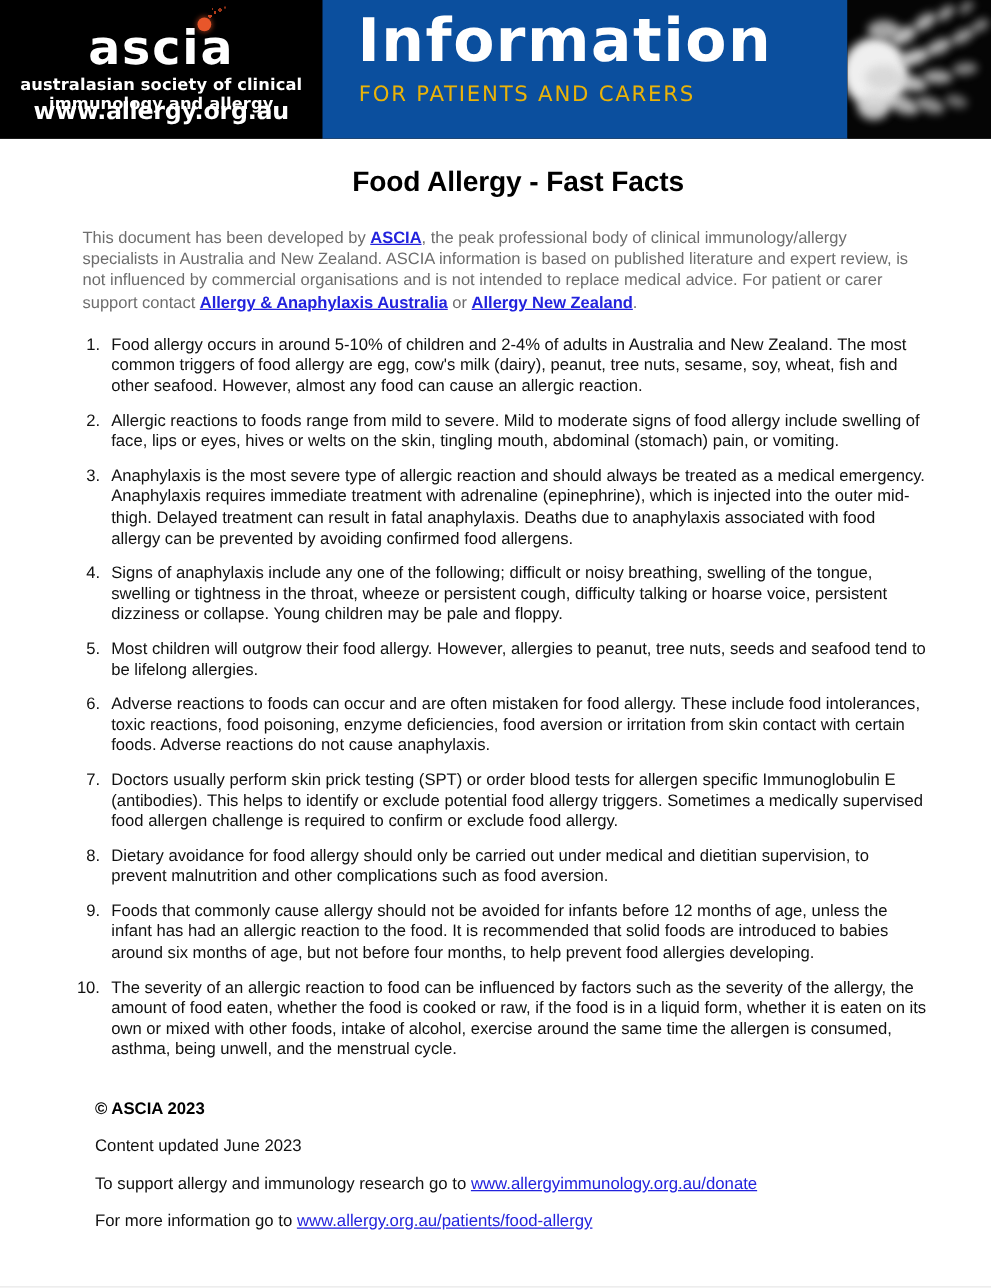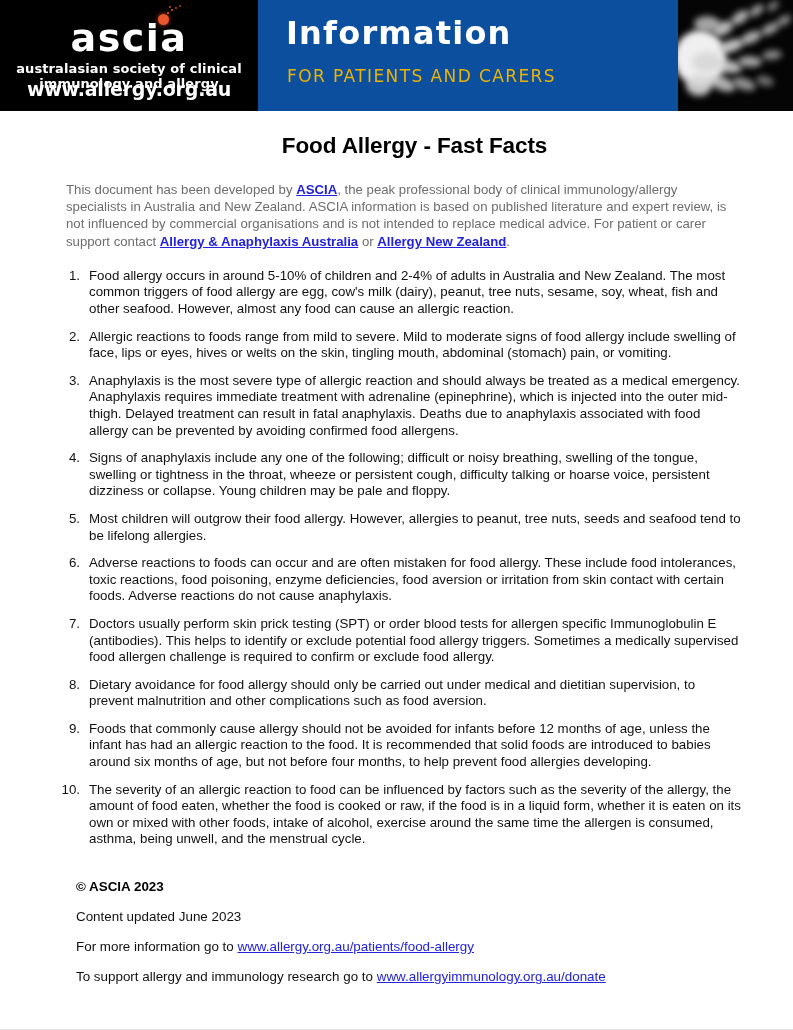--- a/index.html
+++ b/index.html
@@ -111,21 +111,21 @@
     height: 111px;
     background: #0b4f9e;
   }
   .banner-heading {
     position: absolute;
     left: 28px;
     top: 12px;
     color: #ffffff;
     font-family: "DejaVu Sans", sans-serif;
     font-weight: bold;
-    font-size: 32px;
+    font-size: 48px;
     letter-spacing: 1.2px;
     line-height: 42px;
   }
   .banner-sub {
     position: absolute;
     left: 29px;
     top: 66px;
     color: #eab308;
     font-family: "DejaVu Sans", sans-serif;
     font-weight: normal;
@@ -318,20 +318,20 @@
     <li>
       <span class="num">10.</span>
       <span>The severity of an allergic reaction to food can be influenced by factors such as the severity of the allergy, the amount of food eaten, whether the food is cooked or raw, if the food is in a liquid form, whether it is eaten on its own or mixed with other foods, intake of alcohol, exercise around the same time the allergen is consumed, asthma, being unwell, and the menstrual cycle.</span>
     </li>
   </ol>
 
   <div class="footer">
     <p class="copy">© ASCIA 2023</p>
     <p class="line">Content updated June 2023</p>
     <p class="line">
+      <span>To support allergy and immunology research go to </span><a href="#">www.allergyimmunology.org.au/donate</a>
+    </p>
+    <p class="line">
       <span>For more information go to </span><a href="#">www.allergy.org.au/patients/food-allergy</a>
     </p>
-    <p class="line">
-      <span>To support allergy and immunology research go to </span><a href="#">www.allergyimmunology.org.au/donate</a>
-    </p>
   </div>
 
 </div>
 
 </body></html>

